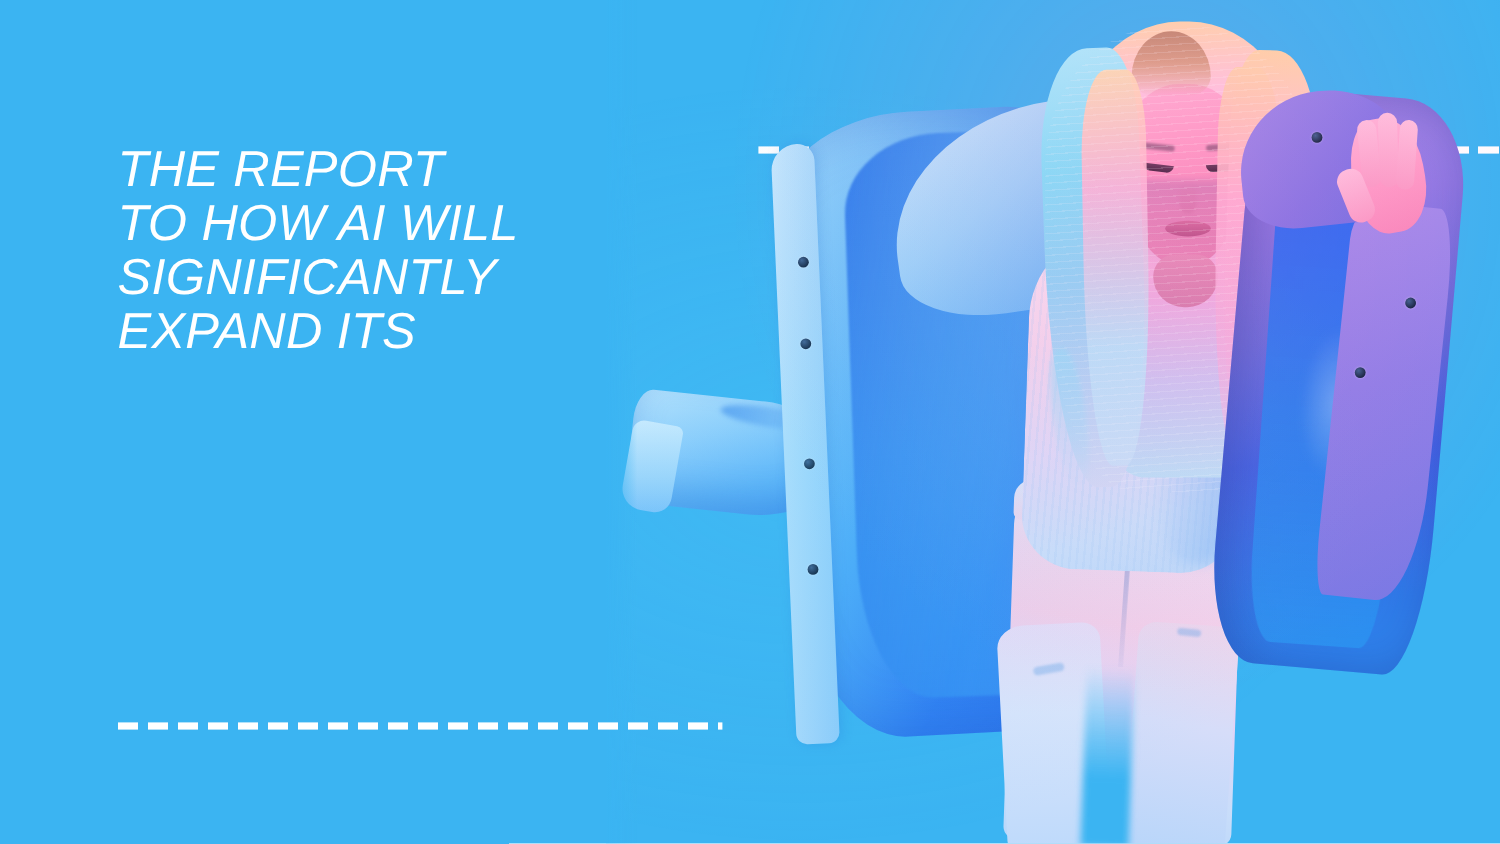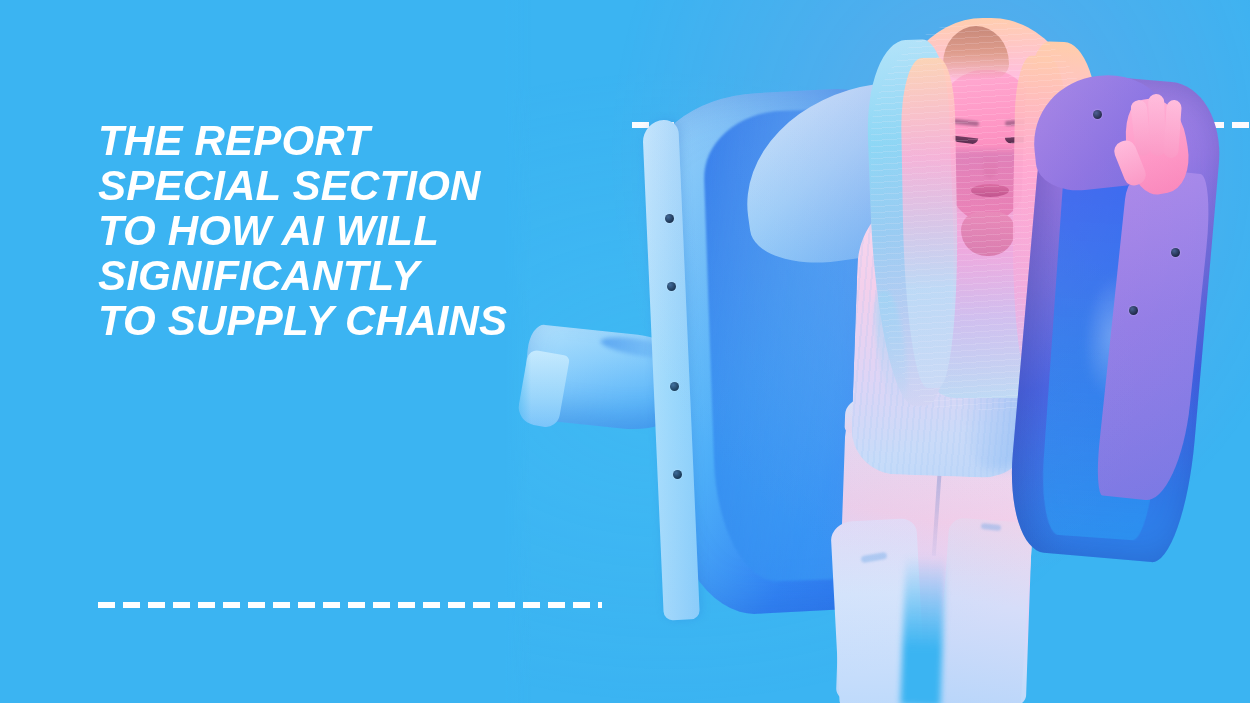--- a/index.html
+++ b/index.html
@@ -45,21 +45,21 @@
   
   .headline {
     position: absolute;
     left: 98px;
     top: 118px;
     width: 520px;
     z-index: 5;
     color: #ffffff;
     font-size: 42px;
     line-height: 45px;
-    font-weight: 700;
+    font-weight: 400;
     font-style: italic;
     letter-spacing: 0.2px;
     text-transform: uppercase;
     -webkit-font-smoothing: antialiased;
   }
   .headline-line { display: block; white-space: nowrap; }
 
   
   .photo {
     position: absolute;
@@ -480,21 +480,20 @@
     <div class="finger f2"></div>
     <div class="finger f3"></div>
     <div class="finger thumb"></div>
 
     <div class="grade"></div>
     <div class="edge-fade"></div>
   </div>
 
   <div class="headline">
     <span class="headline-line">THE REPORT</span>
-    <span class="headline-line">SPECIAL SECTION</span>
     <span class="headline-line">TO HOW AI WILL</span>
     <span class="headline-line">SIGNIFICANTLY</span>
-    <span class="headline-line">TO SUPPLY CHAINS</span>
+    <span class="headline-line">EXPAND ITS</span>
   </div>
 
   <div class="dash-rule dash-bottom"></div>
 
 </div>
 
 </body></html>

